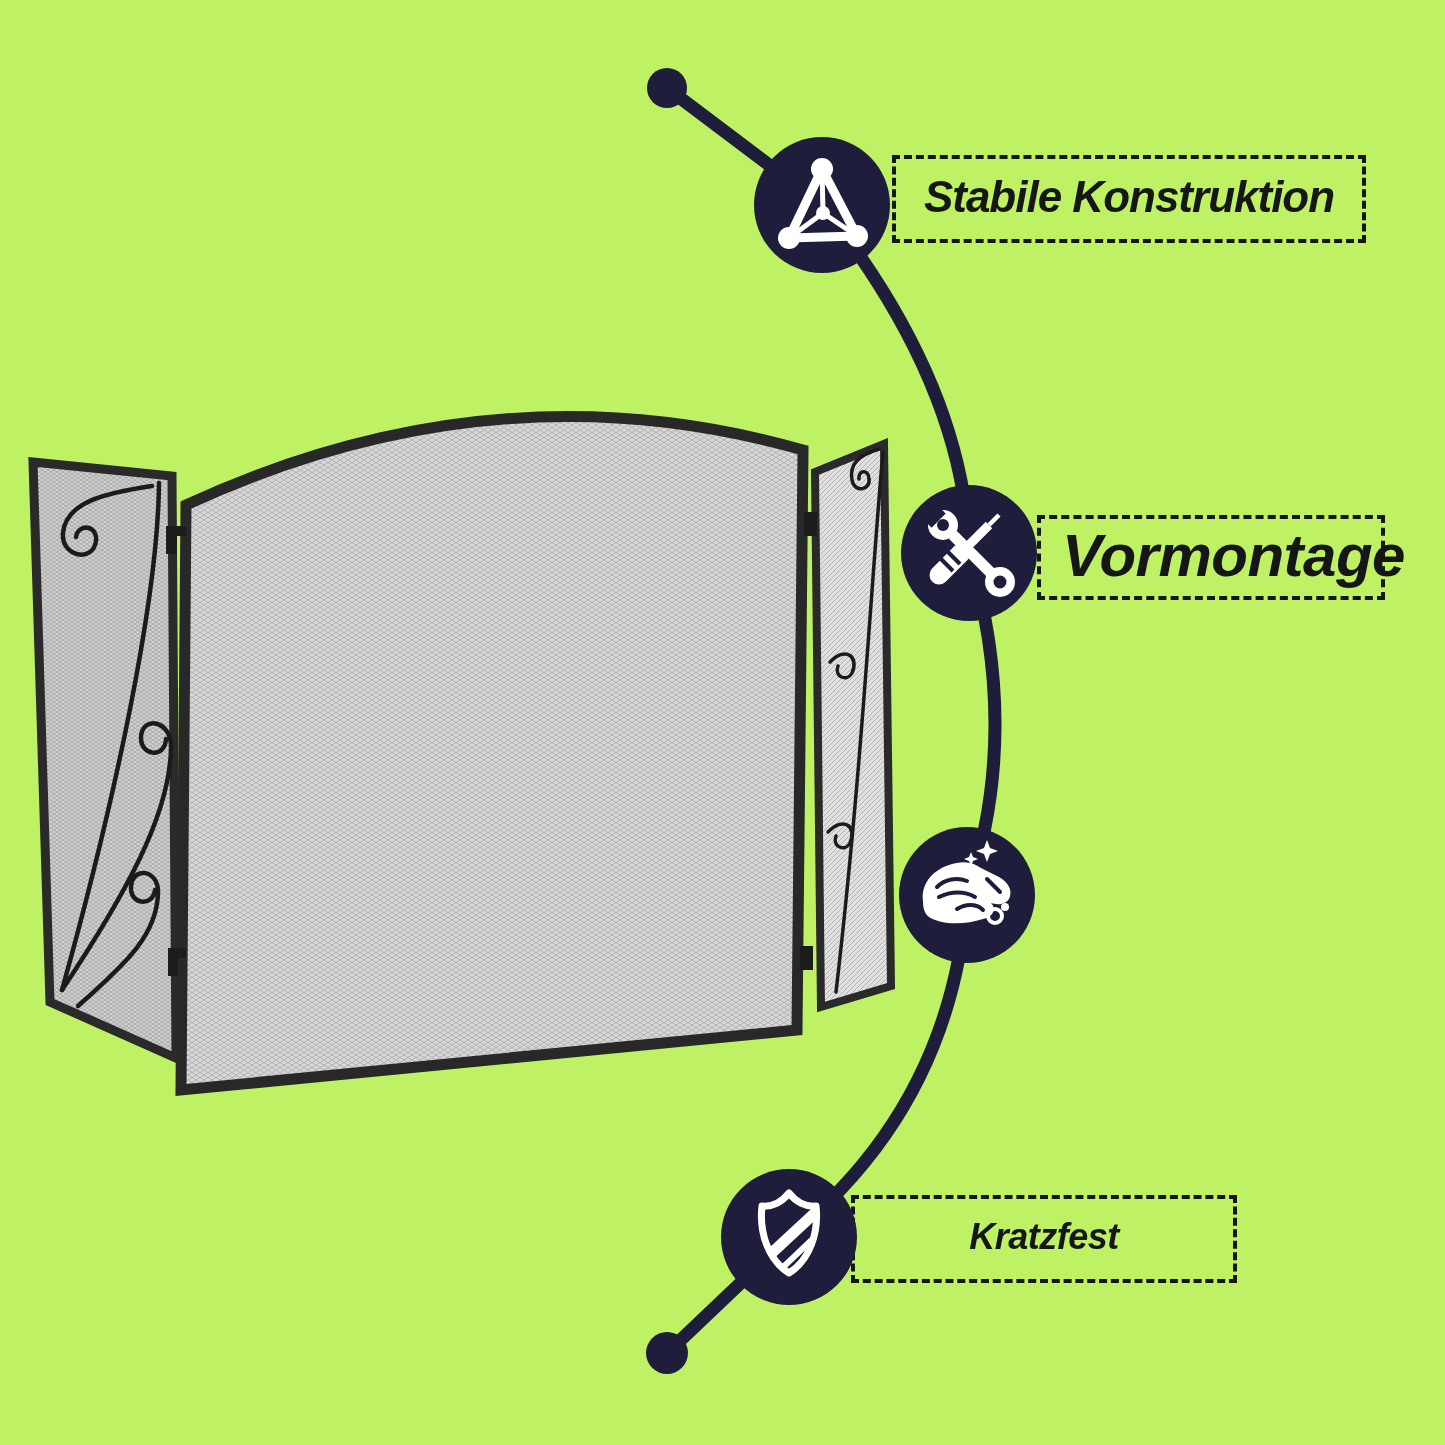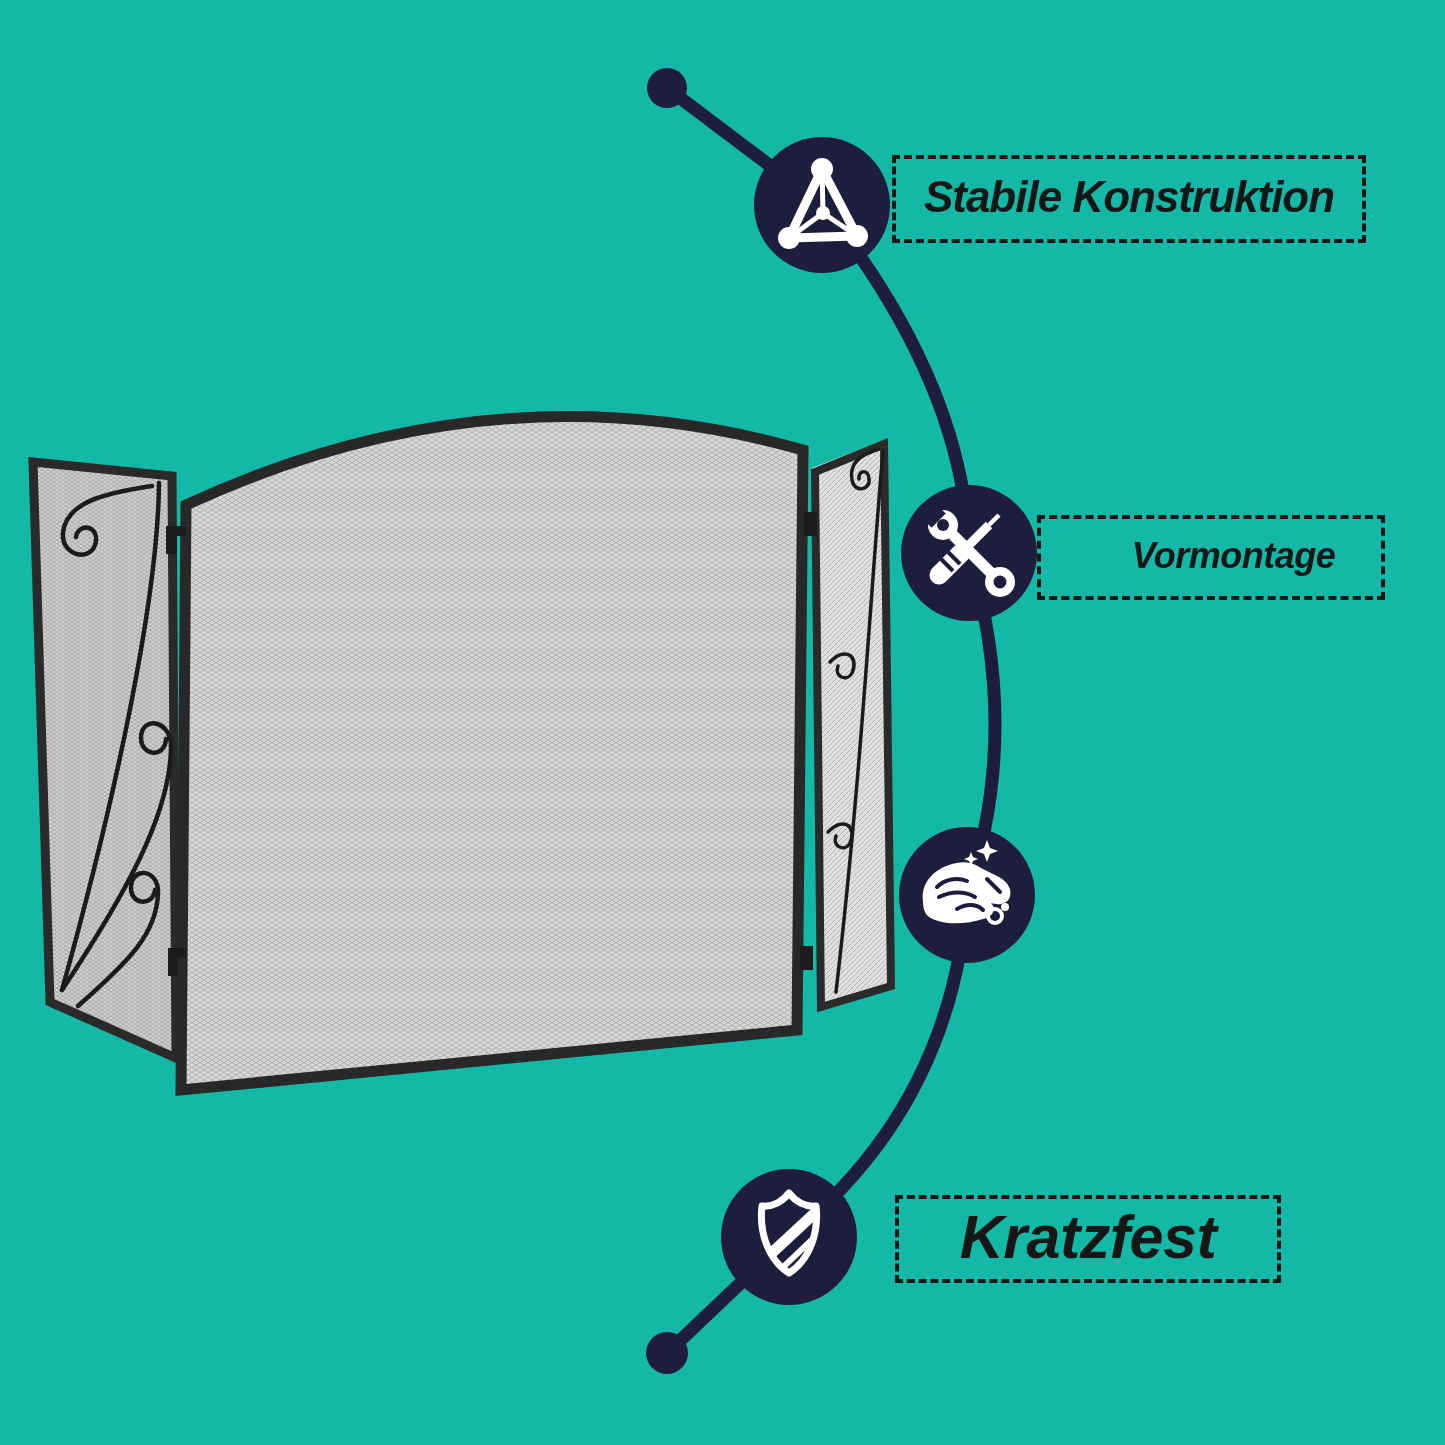--- a/index.html
+++ b/index.html
@@ -1,42 +1,42 @@
 <!DOCTYPE html>
 <html><head>
 <meta charset="utf-8">
 <style>
   html,body{margin:0;padding:0;background:#ffffff;}
   .canvas{
     position:relative;
     width:1445px;height:1445px;
-    background:#14b8a6;
+    background:#bef264;
     overflow:hidden;
     font-family:"Liberation Sans", sans-serif;
   }
   .art{
     position:absolute;left:0;top:0;width:1445px;height:1445px;
     pointer-events:none;
   }
   .label-box{
     position:absolute;
     border:4px dashed #161616;
     display:flex;align-items:center;justify-content:center;
     box-sizing:border-box;
     background:transparent;
     color:#161616;
     font-style:italic;
     font-weight:600;
     white-space:nowrap;
   }
   .label-box span{display:block;transform:translateY(-2px);}
   .f1{left:892px;top:155px;width:474px;height:88px;font-size:44px;letter-spacing:-1px;}
-  .f2{left:1037px;top:515px;width:348px;height:85px;font-size:36px;letter-spacing:-0.5px;padding-left:45px;}
+  .f2{left:1037px;top:515px;width:348px;height:85px;font-size:60px;letter-spacing:-0.5px;padding-left:45px;}
   .f3{left:1040px;top:842px;width:387px;height:85px;font-size:44px;letter-spacing:-0.5px;}
-  .f4{left:895px;top:1195px;width:386px;height:88px;font-size:61px;letter-spacing:-0.5px;}
+  .f4{left:851px;top:1195px;width:386px;height:88px;font-size:36px;letter-spacing:-0.5px;}
 </style>
 </head>
 <body>
 
 <div class="canvas">
 
   <div class="label-box f1">
     <span>Stabile Konstruktion</span>
   </div>
   <div class="label-box f2">

